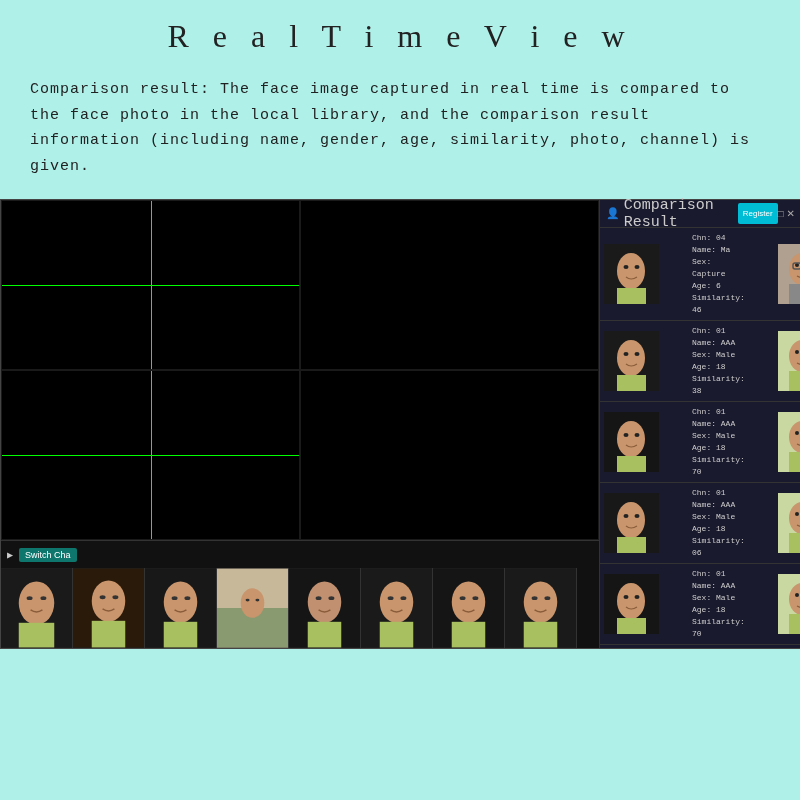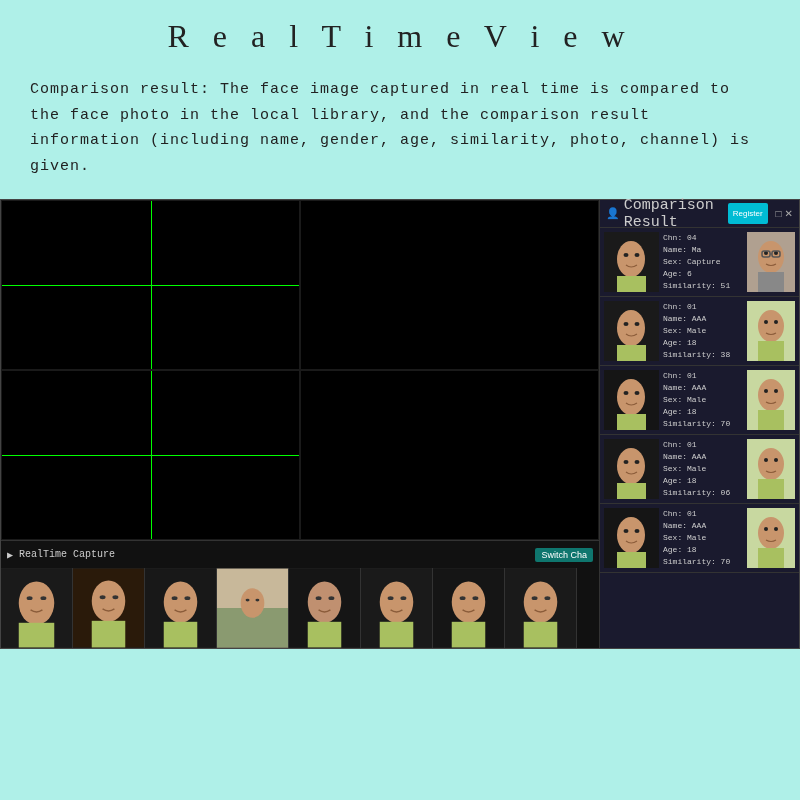--- a/index.html
+++ b/index.html
@@ -167,21 +167,21 @@
     }
 
     .register-btn {
       background: #00bcd4;
       color: #fff;
       font-size: 8px;
       padding: 6px 5px;
       border: none;
       cursor: pointer;
       border-radius: 2px;
-      margin-right: 8px;
+      margin-right: 0;
     }
 
     .header-icons {
       display: flex;
       gap: 3px;
     }
 
     .header-icon-btn {
       color: #aaa;
       font-size: 10px;
@@ -194,20 +194,21 @@
       overflow-y: auto;
       flex: 1;
     }
 
     .comparison-item {
       display: flex;
       flex-direction: row;
       border-bottom: 1px solid #333;
       padding: 4px;
       align-items: center;
+      gap: 29px;
     }
 
     .comp-captured {
       width: 55px;
       height: 60px;
       background: #2a2a3e;
       flex-shrink: 0;
       overflow: hidden;
       display: flex;
       align-items: center;
@@ -264,21 +265,20 @@
         <div class="video-cell">
           <div class="crosshair-h"></div>
           <div class="crosshair-v"></div>
         </div>
 
         <div class="video-cell"></div>
       </div>
 
       <div class="capture-bar">
         <span class="capture-bar-icon">▶</span>
-        <span class="capture-bar-label">RealTime Capture</span>
         <button class="switch-btn">Switch Cha</button>
       </div>
 
       <div class="thumbnail-strip">
 
         <div class="thumb">
           <svg viewBox="0 0 72 80" class="face-svg">
             <rect width="72" height="80" fill="#1a1a1a"></rect>
             <ellipse cx="36" cy="35" rx="18" ry="22" fill="#c8956c"></ellipse>
             <ellipse cx="29" cy="30" rx="3" ry="2" fill="#333"></ellipse>
@@ -388,21 +388,21 @@
               <ellipse cx="33" cy="23" rx="2.5" ry="2" fill="#222"></ellipse>
               <path d="M22 33 Q27 37 33 33" stroke="#8b5c3a" stroke-width="1.2" fill="none"></path>
               <rect x="13" y="44" width="29" height="16" fill="#a8c060"></rect>
             </svg>
           </div>
           <div class="comp-info">
             <div>Chn: 04</div>
             <div>Name: Ma</div>
             <div>Sex: Capture</div>
             <div>Age: 6</div>
-            <div>Similarity: 51</div>
+            <div>Similarity: 46</div>
           </div>
           <div class="comp-photo">
             <svg viewBox="0 0 48 60" width="48" height="60">
               <rect width="48" height="60" fill="#b0a090"></rect>
               <ellipse cx="24" cy="25" rx="13" ry="16" fill="#c8956c"></ellipse>
               <ellipse cx="19" cy="21" rx="2" ry="2" fill="#222"></ellipse>
               <ellipse cx="29" cy="21" rx="2" ry="2" fill="#222"></ellipse>
 
               <rect x="15" y="19" width="8" height="6" rx="2" fill="none" stroke="#555" stroke-width="1.5"></rect>
               <rect x="25" y="19" width="8" height="6" rx="2" fill="none" stroke="#555" stroke-width="1.5"></rect>

